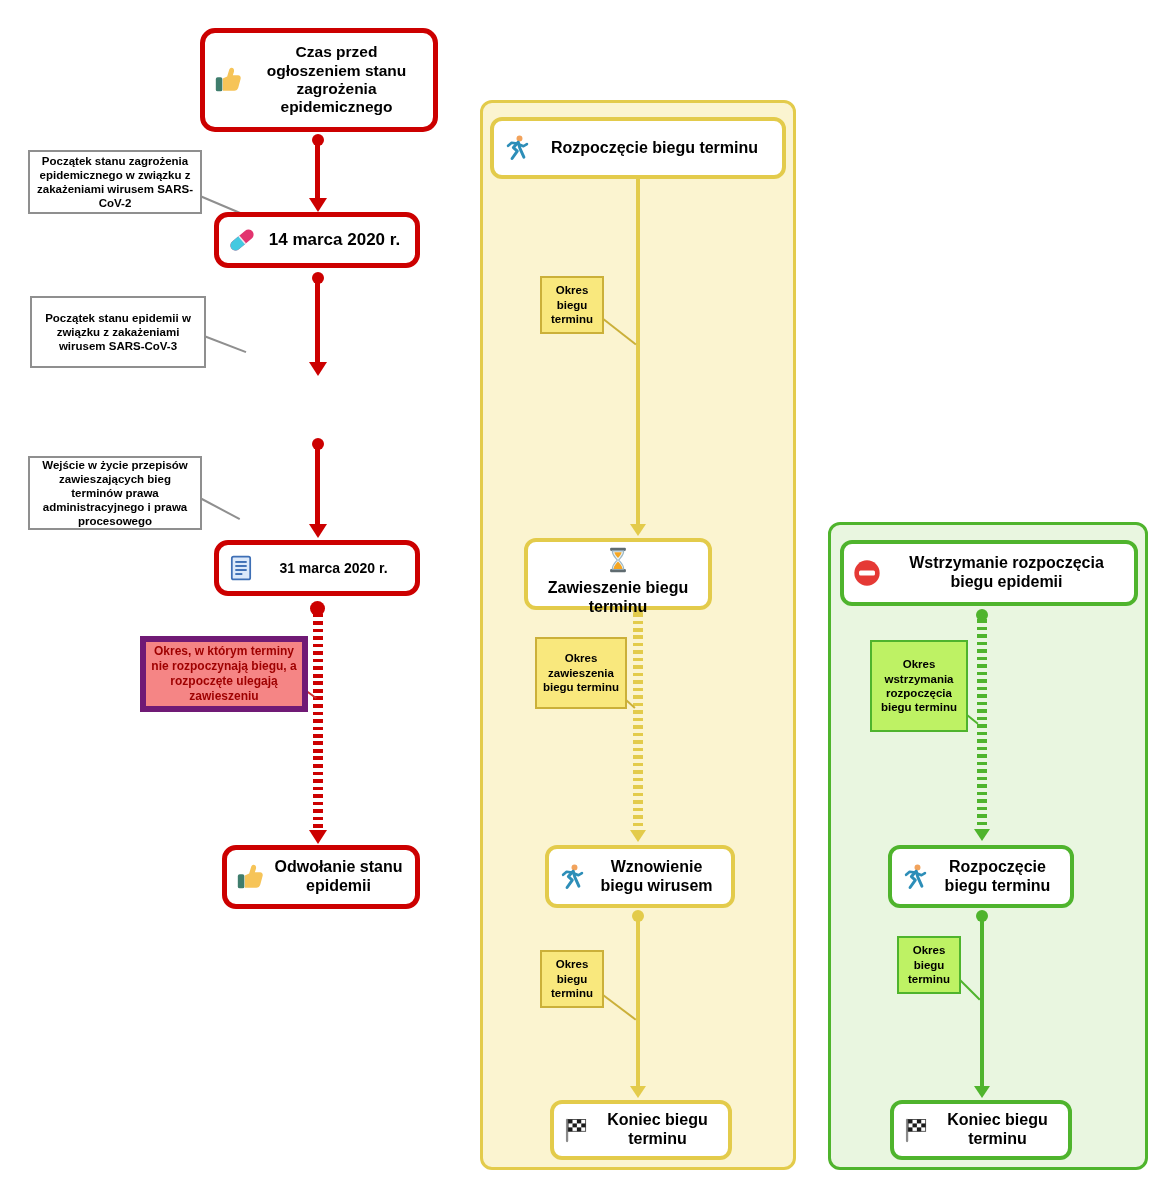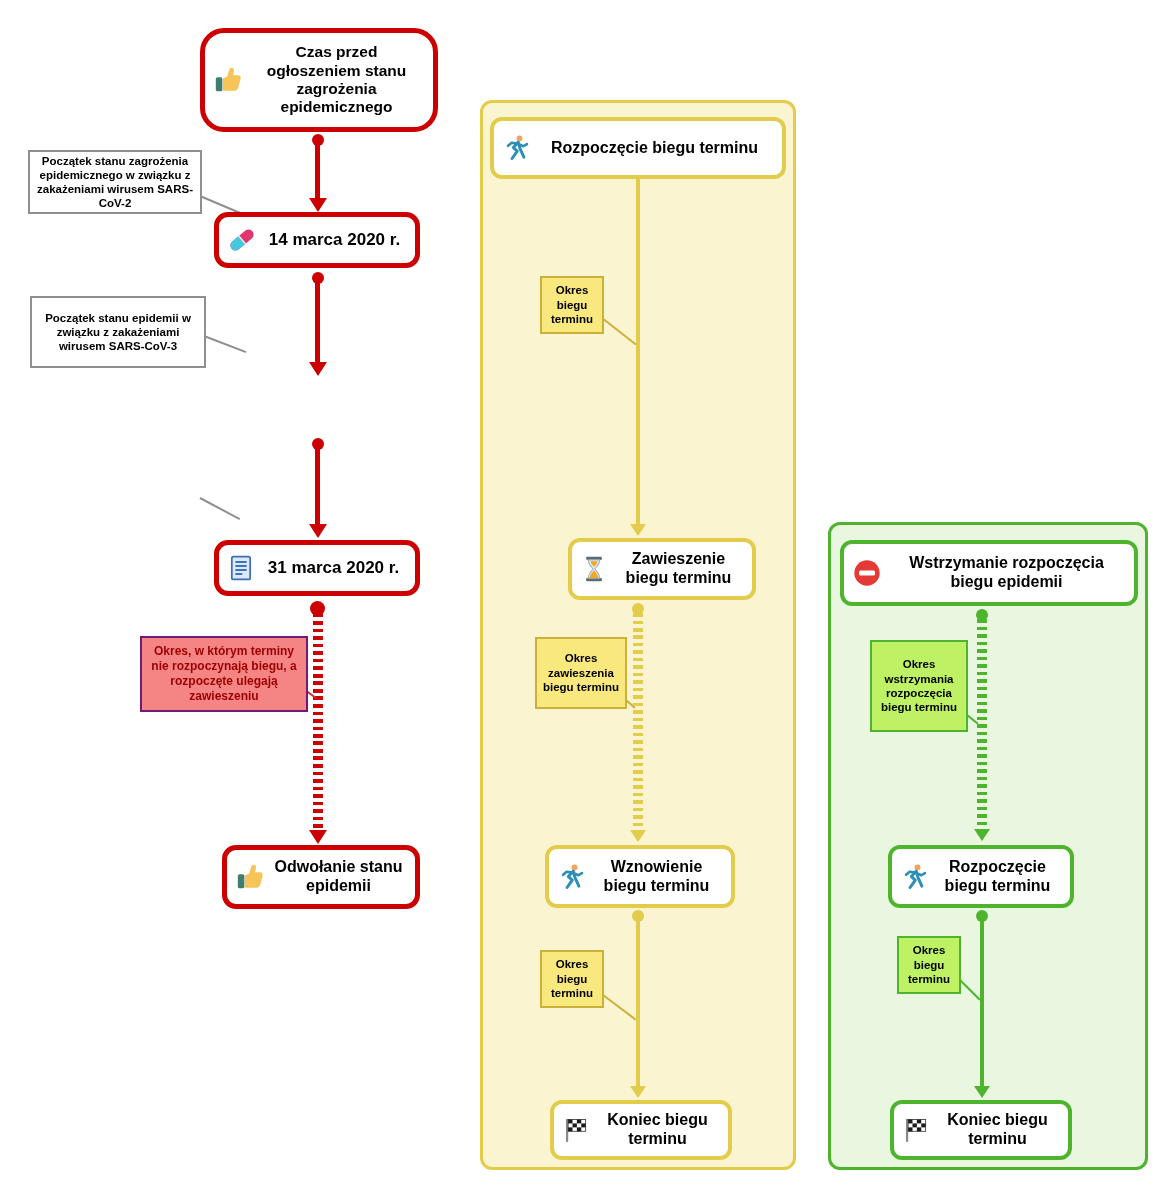--- a/index.html
+++ b/index.html
@@ -20,21 +20,21 @@
   .icon { display:flex; align-items:center; justify-content:center; flex:0 0 auto; }
   svg { display:block; }
 
   .note { position:absolute; background:#fff; border:2px solid #8F8F8F; font-weight:bold; font-size:11.5px;
           line-height:1.22; text-align:center; display:flex; align-items:center; justify-content:center;
           padding:3px 4px; color:#000; }
   .callout { position:absolute; font-weight:bold; font-size:11.5px; line-height:1.25; text-align:center;
              display:flex; align-items:center; justify-content:center; padding:4px; }
   .callout.yellow { background:#F9E87D; border:2px solid #CBB039; color:#000; }
   .callout.green  { background:#bef264; border:2px solid #4FB42D; color:#000; }
-  .callout.pink   { background:#F58585; border:2px solid #701a75; color:#9E0000; font-size:12px; }
+  .callout.pink   { background:#F58585; border:6px solid #701a75; color:#9E0000; font-size:12px; }
 
   .vline  { position:absolute; }
   .ladder { position:absolute; }
   .ladder.red    { background:repeating-linear-gradient(to bottom,#CC0000 0 3.5px, rgba(0,0,0,0) 3.5px 7.5px); }
   .ladder.yellow { background:repeating-linear-gradient(to bottom,#E3CB4B 0 3.5px, rgba(0,0,0,0) 3.5px 7.5px); }
   .ladder.green  { background:repeating-linear-gradient(to bottom,#4FB42D 0 3.5px, rgba(0,0,0,0) 3.5px 7.5px); }
   .tri { position:absolute; width:0; height:0; }
   .tri.red    { border-left:9px solid transparent; border-right:9px solid transparent; border-top:14px solid #CC0000; }
   .tri.yellow { border-left:8px solid transparent; border-right:8px solid transparent; border-top:12px solid #E3CB4B; }
   .tri.green  { border-left:8px solid transparent; border-right:8px solid transparent; border-top:12px solid #4FB42D; }
@@ -91,20 +91,23 @@
   <div class="note" style="left:28px;top:150px;width:174px;height:64px;">
     <span>Początek stanu zagrożenia epidemicznego w związku z zakażeniami wirusem SARS-CoV-2</span>
   </div>
 
   <div class="pointer" style="left:204px;top:335px;width:45px;background:#8F8F8F;transform:rotate(21deg);"></div>
   <div class="note" style="left:30px;top:296px;width:176px;height:72px;">
     <span>Początek stanu epidemii w związku z zakażeniami wirusem SARS-CoV-3</span>
   </div>
 
   <div class="pointer" style="left:200px;top:497px;width:45px;background:#8F8F8F;transform:rotate(28deg);"></div>
+  <div class="note" style="left:28px;top:456px;width:174px;height:74px;">
+    <span>Wejście w życie przepisów zawieszających bieg terminów prawa administracyjnego i prawa procesowego</span>
+  </div>
 
   <div class="pointer" style="left:305px;top:689px;width:14px;background:#CC2A2A;transform:rotate(36deg);"></div>
   <div class="callout pink" style="left:140px;top:636px;width:168px;height:76px;">
     <span>Okres, w którym terminy nie rozpoczynają biegu, a rozpoczęte ulegają zawieszeniu</span>
   </div>
 
   <div class="pointer" style="left:602px;top:317px;width:43px;background:#CBB039;transform:rotate(38deg);"></div>
   <div class="callout yellow" style="left:540px;top:276px;width:64px;height:58px;">
     <span>Okres biegu terminu</span>
   </div>
@@ -122,21 +125,21 @@
   <div class="pointer" style="left:967px;top:714px;width:14px;background:#4FB42D;transform:rotate(39deg);"></div>
   <div class="callout green" style="left:870px;top:640px;width:98px;height:92px;">
     <span>Okres wstrzymania rozpoczęcia biegu terminu</span>
   </div>
 
   <div class="pointer" style="left:960px;top:979px;width:28px;background:#4FB42D;transform:rotate(45deg);"></div>
   <div class="callout green" style="left:897px;top:936px;width:64px;height:58px;">
     <span>Okres biegu terminu</span>
   </div>
 
-  <div class="node red big" style="left:200px;top:28px;width:238px;height:104px;">
+  <div class="node red big" style="left:200px;top:28px;width:238px;height:104px;border-radius:15px;">
     <span class="icon">
       <svg width="30" height="30" viewBox="0 0 32 32">
           <rect x="3" y="13" width="7" height="15" rx="2" fill="#3F7D6D"></rect>
           <path d="M10.5 27.5 V14.5 l4.6-2.2 2-6.8 C17.5 4 18.4 3 19.7 3c1.9 0 3.2 1.8 2.7 3.9L21.2 11h5.6c1.9 0 3.2 1.8 2.7 3.6l-2.5 9.3c-.5 2-2.3 3.6-4.4 3.6z" fill="#F6C458"></path>
         </svg>
     </span>
     <span class="label" style="font-size:15.5px;">Czas przed ogłoszeniem stanu zagrożenia epidemicznego</span>
   </div>
 
   <div class="node red" style="left:214px;top:212px;width:206px;height:56px;">
@@ -156,21 +159,21 @@
   <div class="node red" style="left:214px;top:540px;width:206px;height:56px;">
     <span class="icon">
       <svg width="28" height="28" viewBox="0 0 32 32">
           <rect x="5.5" y="3" width="21" height="26" rx="2" fill="#DCE9FA" stroke="#3E6FB5" stroke-width="2"></rect>
           <rect x="9.5" y="8" width="13" height="2.2" fill="#3E6FB5"></rect>
           <rect x="9.5" y="12.6" width="13" height="2.2" fill="#3E6FB5"></rect>
           <rect x="9.5" y="17.2" width="13" height="2.2" fill="#3E6FB5"></rect>
           <rect x="9.5" y="21.8" width="8" height="2.2" fill="#3E6FB5"></rect>
         </svg>
     </span>
-    <span class="label" style="font-size:17px;">31 marca 2020 r.</span>
+    <span class="label" style="font-size:14px;">31 marca 2020 r.</span>
   </div>
 
   <div class="node red" style="left:222px;top:845px;width:198px;height:64px;justify-content:flex-end;">
     <span class="icon">
       <svg width="30" height="30" viewBox="0 0 32 32">
           <rect x="3" y="13" width="7" height="15" rx="2" fill="#3F7D6D"></rect>
           <path d="M10.5 27.5 V14.5 l4.6-2.2 2-6.8 C17.5 4 18.4 3 19.7 3c1.9 0 3.2 1.8 2.7 3.9L21.2 11h5.6c1.9 0 3.2 1.8 2.7 3.6l-2.5 9.3c-.5 2-2.3 3.6-4.4 3.6z" fill="#F6C458"></path>
         </svg>
     </span>
     <span class="label" style="font-size:16px;">Odwołanie stanu epidemii</span>
@@ -182,21 +185,21 @@
           <circle cx="20" cy="5" r="3.4" fill="#F2A35C"></circle>
           <path d="M18.5 9.5 L13 15.5 L17.5 19.5 L11.5 28" fill="none" stroke="#2D8EB8" stroke-width="3.4" stroke-linecap="round" stroke-linejoin="round"></path>
           <path d="M18.5 9.5 L20.5 16.5 L25 26.5" fill="none" stroke="#2D8EB8" stroke-width="3.4" stroke-linecap="round" stroke-linejoin="round"></path>
           <path d="M17.5 11 L11 10 L7 13.5" fill="none" stroke="#2D8EB8" stroke-width="3" stroke-linecap="round" stroke-linejoin="round"></path>
           <path d="M18.5 11.5 L24.5 14 L28.5 11.5" fill="none" stroke="#2D8EB8" stroke-width="3" stroke-linecap="round" stroke-linejoin="round"></path>
         </svg>
     </span>
     <span class="label" style="font-size:16px;">Rozpoczęcie biegu terminu</span>
   </div>
 
-  <div class="node yellow" style="left:568px;top:538px;width:188px;height:62px;">
+  <div class="node yellow" style="left:524px;top:538px;width:188px;height:72px;flex-direction:column;">
     <span class="icon">
       <svg width="28" height="28" viewBox="0 0 32 32">
           <rect x="7" y="2" width="18" height="3.6" rx="1.2" fill="#5F6B70"></rect>
           <rect x="7" y="26.4" width="18" height="3.6" rx="1.2" fill="#5F6B70"></rect>
           <path d="M9.5 5.6 h13 c0 5.2-3.6 7.6-5.7 10.4 2.1 2.8 5.7 5.2 5.7 10.4 h-13 c0-5.2 3.6-7.6 5.7-10.4-2.1-2.8-5.7-5.2-5.7-10.4z" fill="#EAF3F8" stroke="#9DB6C2" stroke-width="1.3"></path>
           <path d="M11.8 7.2 h8.4 c-.6 3.1-2.7 4.6-4.2 6.6-1.5-2-3.6-3.5-4.2-6.6z" fill="#F5A623"></path>
           <path d="M16 17.8 c2.1 2.6 4.6 4.4 5.1 8.4 h-10.2 c.5-4 3-5.8 5.1-8.4z" fill="#F5A623"></path>
         </svg>
     </span>
     <span class="label" style="font-size:16px;">Zawieszenie biegu terminu</span>
@@ -205,21 +208,21 @@
   <div class="node yellow" style="left:545px;top:845px;width:190px;height:63px;">
     <span class="icon">
       <svg width="28" height="28" viewBox="0 0 32 32">
           <circle cx="20" cy="5" r="3.4" fill="#F2A35C"></circle>
           <path d="M18.5 9.5 L13 15.5 L17.5 19.5 L11.5 28" fill="none" stroke="#2D8EB8" stroke-width="3.4" stroke-linecap="round" stroke-linejoin="round"></path>
           <path d="M18.5 9.5 L20.5 16.5 L25 26.5" fill="none" stroke="#2D8EB8" stroke-width="3.4" stroke-linecap="round" stroke-linejoin="round"></path>
           <path d="M17.5 11 L11 10 L7 13.5" fill="none" stroke="#2D8EB8" stroke-width="3" stroke-linecap="round" stroke-linejoin="round"></path>
           <path d="M18.5 11.5 L24.5 14 L28.5 11.5" fill="none" stroke="#2D8EB8" stroke-width="3" stroke-linecap="round" stroke-linejoin="round"></path>
         </svg>
     </span>
-    <span class="label" style="font-size:16px;">Wznowienie biegu terminu</span>
+    <span class="label" style="font-size:16px;">Wznowienie biegu wirusem</span>
   </div>
 
   <div class="node yellow" style="left:550px;top:1100px;width:182px;height:60px;">
     <span class="icon">
       <svg width="28" height="28" viewBox="0 0 32 32">
           <rect x="4.5" y="3" width="2.6" height="27" rx="1.3" fill="#8A8A8A"></rect>
           <rect x="7" y="4" width="20" height="13.5" fill="#ffffff" stroke="#444444" stroke-width="1"></rect>
           <g fill="#1B1B1B">
             <rect x="7" y="4" width="5" height="4.5"></rect>
             <rect x="17" y="4" width="5" height="4.5"></rect>

